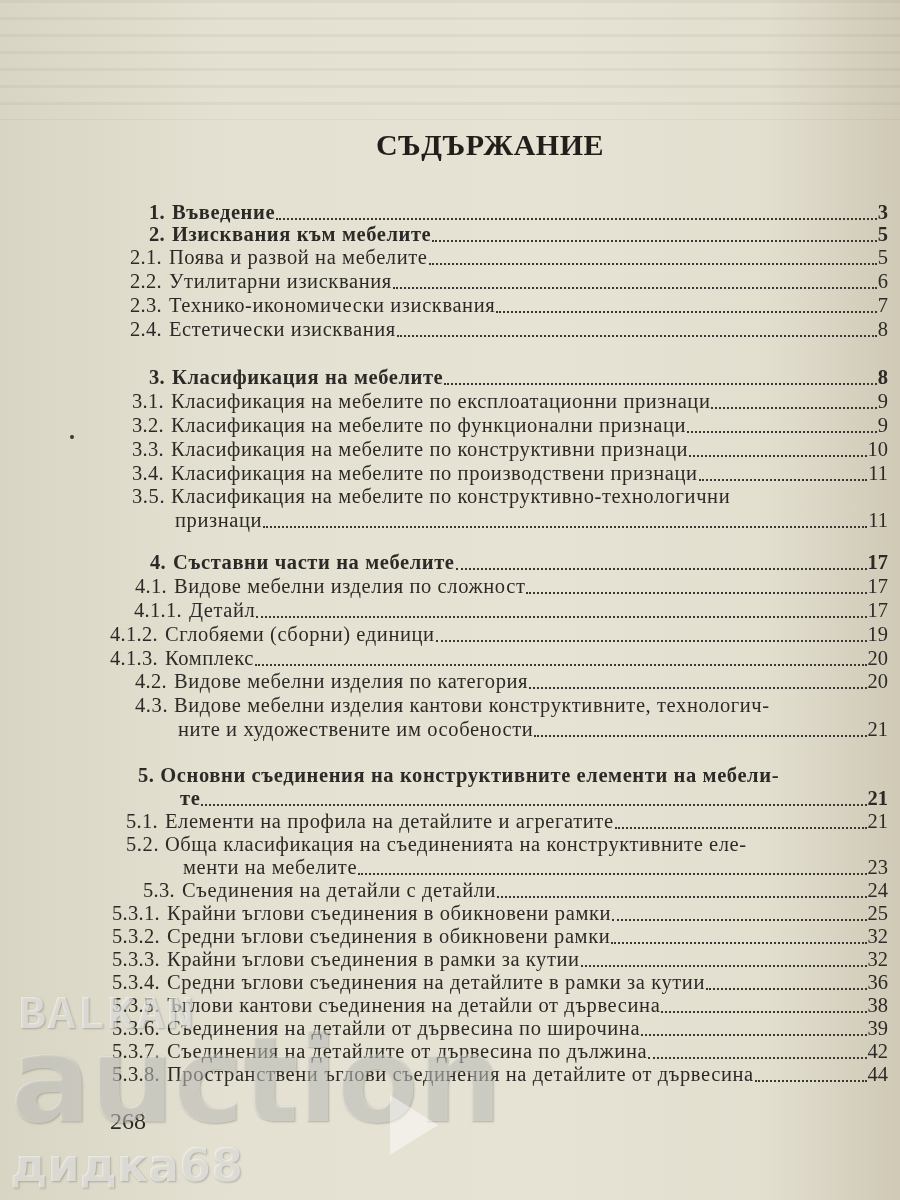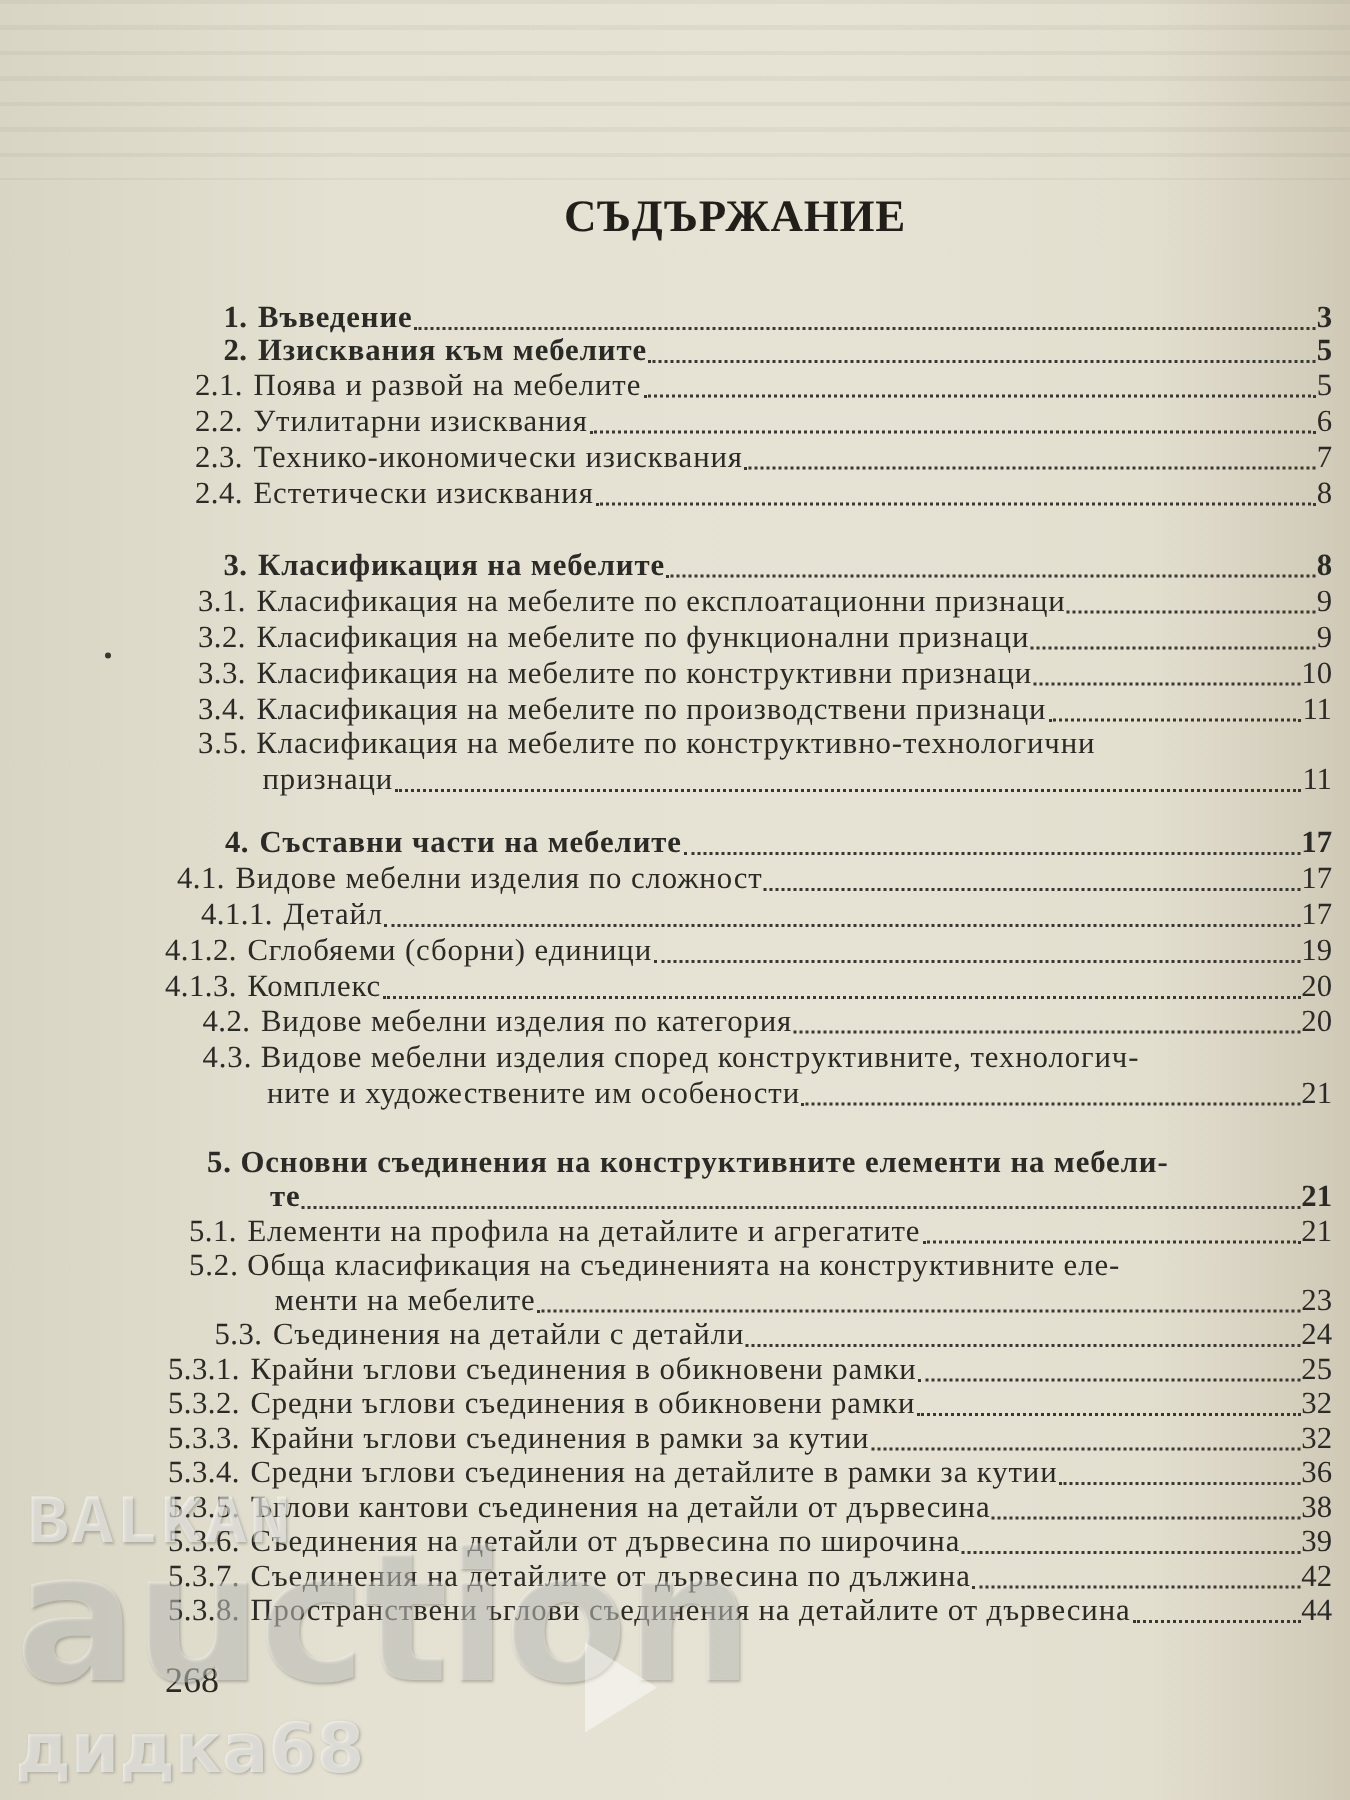--- a/index.html
+++ b/index.html
@@ -145,21 +145,21 @@
     <span class="pg">11</span>
   </div>
 
   <div class="entry bold" style="left:150px; right:12px; top:550px;">
     <span class="num">4.</span>
     <span class="txt">Съставни части на мебелите</span>
     <span class="dots"></span>
     <span class="pg">17</span>
   </div>
 
-  <div class="entry" style="left:118px; right:12px; top:574px;">
+  <div class="entry" style="left:135px; right:12px; top:574px;">
     <span class="num">4.1.</span>
     <span class="txt">Видове мебелни изделия по сложност</span>
     <span class="dots"></span>
     <span class="pg">17</span>
   </div>
 
   <div class="entry" style="left:110px; right:12px; top:598px;margin-left:24px;">
     <span class="num">4.1.1.</span>
     <span class="txt">Детайл</span>
     <span class="dots"></span>
@@ -182,21 +182,21 @@
 
   <div class="entry" style="left:135px; right:12px; top:669px;">
     <span class="num">4.2.</span>
     <span class="txt">Видове мебелни изделия по категория</span>
     <span class="dots"></span>
     <span class="pg">20</span>
   </div>
 
   <div class="line2" style="left:135px; top:693px;">
     <span>4.3.</span>
-    <span>Видове мебелни изделия според конструктивните, технологич-</span>
+    <span>Видове мебелни изделия кантови конструктивните, технологич-</span>
   </div>
   <div class="entry" style="left:178px; right:12px; top:717px;">
     <span class="txt">ните и художествените им особености</span>
     <span class="dots"></span>
     <span class="pg">21</span>
   </div>
 
   <div class="line2" style="left:138px; top:763px; font-weight:bold;">
     <span>5.</span>
     <span>Основни съединения на конструктивните елементи на мебели-</span>

